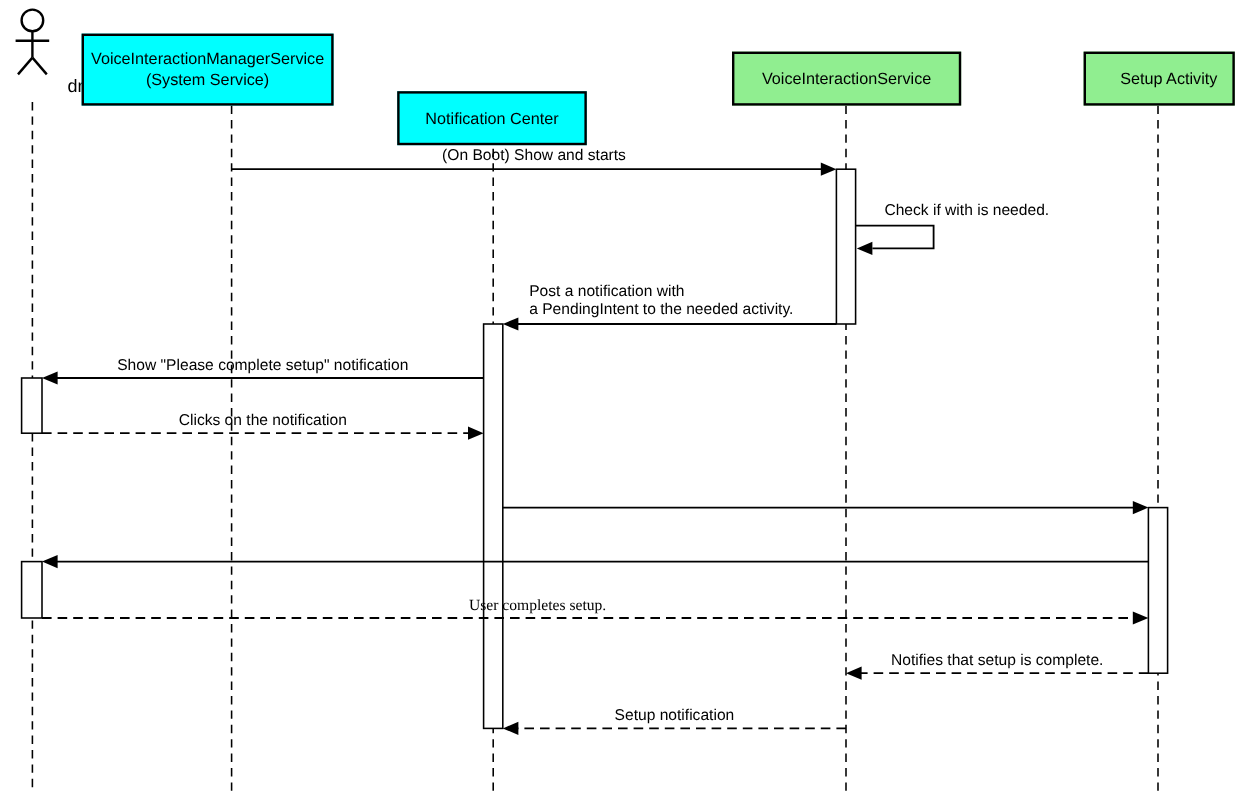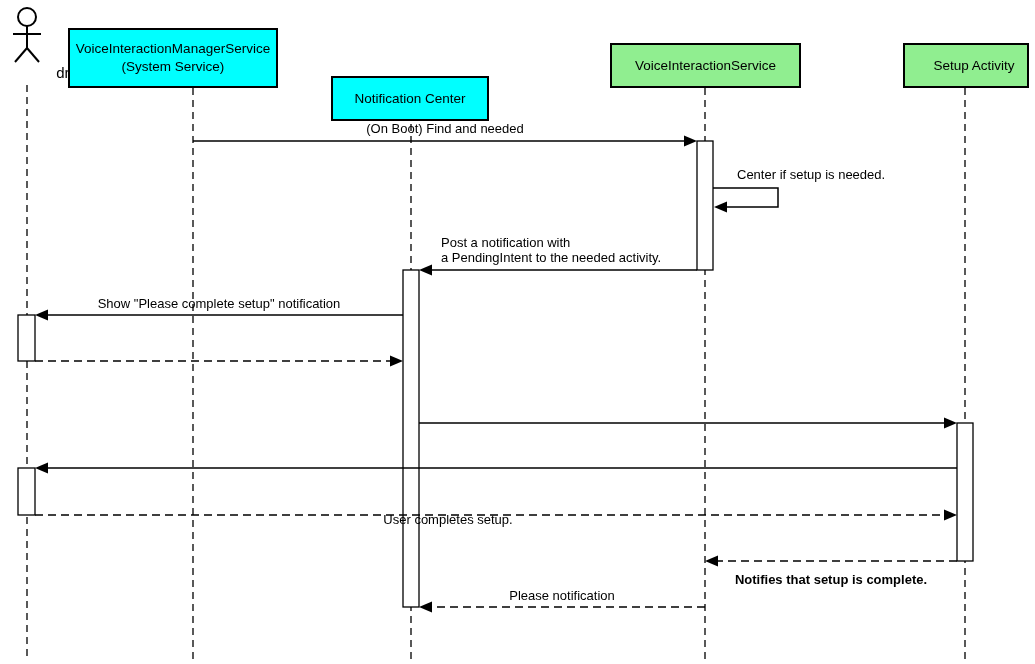--- a/index.html
+++ b/index.html
@@ -125,31 +125,32 @@
 
   <div class="pbox cyan" style="left:68px;top:28px;width:210px;height:60px;">VoiceInteractionManagerService
 (System Service)</div>
 
   <div class="pbox cyan" style="left:331px;top:43px;width:158px;height:45px;margin-top:33px;">Notification Center</div>
 
   <div class="pbox green" style="left:610px;top:43px;width:191px;height:45px;">VoiceInteractionService</div>
 
   <div class="pbox green" style="left:903px;top:43px;width:126px;height:45px;padding-left:16px;">Setup Activity</div>
 
-  <div class="msg center" style="left:193px;top:121px;width:504px;">(On Boot) Find and needed</div>
+  <div class="msg center" style="left:193px;top:121px;width:504px;">(On Boot) Show and starts</div>
 
-  <div class="msg" style="left:737px;top:167px;">Center if setup is needed.</div>
+  <div class="msg" style="left:737px;top:167px;">Check if with is needed.</div>
 
   <div class="msg" style="left:441px;top:235px;">Post a notification with
 a PendingIntent to the needed activity.</div>
 
   <div class="msg center" style="left:35px;top:296px;width:368px;">Show "Please complete setup" notification</div>
 
+  <div class="msg center" style="left:35px;top:342px;width:368px;">Clicks on the notification</div>
 
 
 
-  <div class="msg center" style="left:35px;top:512px;width:826px;">User completes setup.</div>
+  <div class="msg center" style="left:35px;top:496px;width:826px;font-family:Liberation Serif, serif;">User completes setup.</div>
 
-  <div class="msg center" style="left:705px;top:572px;width:252px;font-weight:bold;">Notifies that setup is complete.</div>
+  <div class="msg center" style="left:705px;top:542px;width:252px;">Notifies that setup is complete.</div>
 
-  <div class="msg center" style="left:419px;top:588px;width:286px;">Please notification</div>
+  <div class="msg center" style="left:419px;top:588px;width:286px;">Setup notification</div>
 
 </div>
 
 </body></html>

